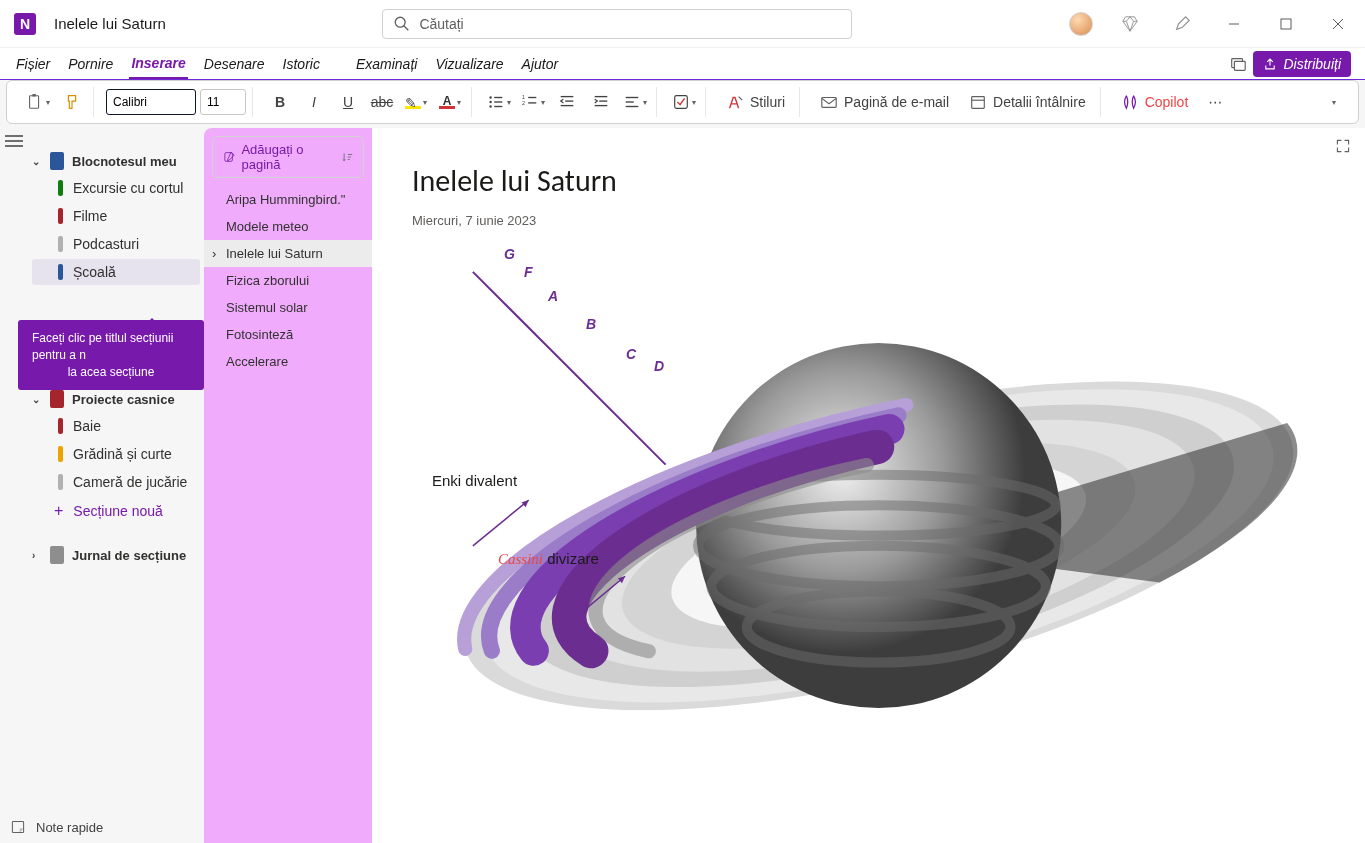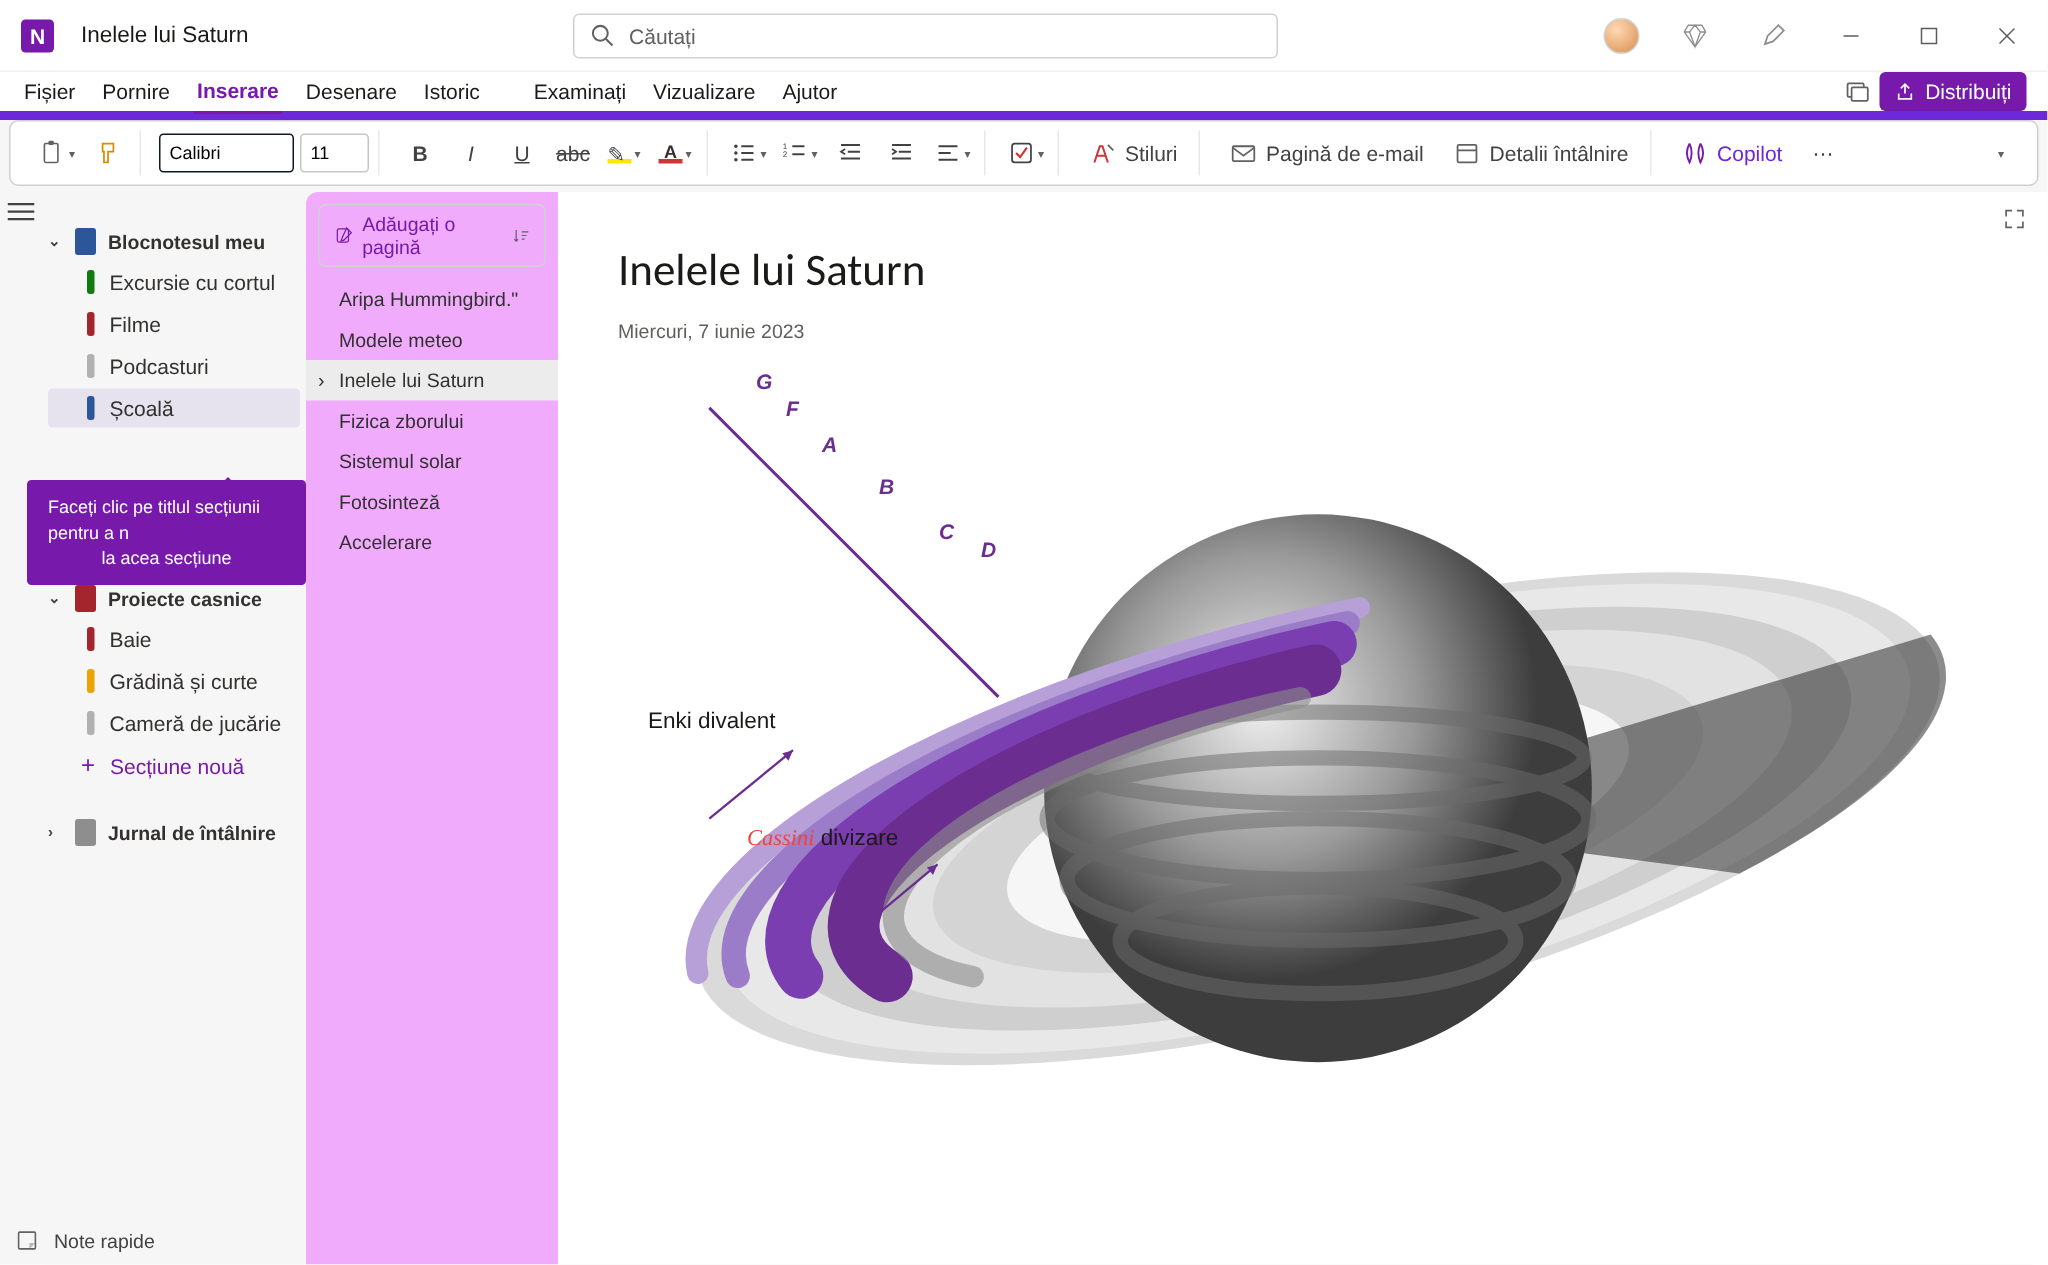--- a/index.html
+++ b/index.html
@@ -11,34 +11,34 @@
 .titlebar .doc-title { font-size: 15px; font-weight: 500; color: #1b1a19; }
 .titlebar .search { margin-left: auto; margin-right: auto; width: 470px; }
 .titlebar .search .box { display: flex; align-items: center; height: 30px; border: 1px solid #d1d1d1; border-radius: 4px; padding: 0 10px; color: #616161; background: #fff; }
 .titlebar .search .box .mag { margin-right: 8px; }
 .titlebar .right { display: flex; align-items: center; gap: 22px; padding-right: 4px; }
 .titlebar .avatar { width: 24px; height: 24px; border-radius: 50%; background: radial-gradient(circle at 35% 30%, #ffd9b3, #d88e4e); border: 1px solid #d1d1d1; }
 .winbtn { width: 30px; height: 30px; display: flex; align-items: center; justify-content: center; color: #5c5c5c; }
 .icon-sm { width: 18px; height: 18px; }
 
 
-.menurow { display: flex; align-items: center; height: 32px; padding: 0 14px; background: #fff; border-bottom: 6px solid #6d28d9; gap: 14px; position: relative; }
+.menurow { display: flex; align-items: center; height: 32px; padding: 0 14px; background: #fff; border-bottom: 1px solid #6d28d9; gap: 14px; position: relative; font-style: italic; }
 .menurow .mi { font-size: 14px; color: #1b1a19; padding: 6px 2px; }
 .menurow .mi.active { color: #7719aa; border-bottom: 2px solid #7719aa; font-weight: 600; }
 .menurow .right { margin-left: auto; display: flex; align-items: center; }
 .share-btn { background: #7719aa; color: #fff; border-radius: 4px; padding: 5px 10px; display: flex; align-items: center; gap: 6px; font-size: 14px; }
 
 
 .ribbon { display: flex; align-items: center; height: 44px; background: #fff; border: 1px solid #d0d0d0; border-radius: 6px; margin: 0 6px 4px; padding: 0 10px; gap: 6px; }
 .ribbon .group { display: flex; align-items: center; gap: 4px; padding: 0 6px; border-right: 1px solid #e8e8e8; height: 30px; }
 .ribbon .btn { width: 30px; height: 28px; display: flex; align-items: center; justify-content: center; color: #424242; border-radius: 3px; }
 .font-name { width: 90px; height: 26px; border: 1px solid #0f172a; border-radius: 3px; font-size: 12px; padding: 0 6px; }
 .font-size { width: 46px; height: 26px; border: 1px solid #c8c6c4; border-radius: 3px; font-size: 12px; padding: 0 6px; }
 .styles-btn { display: flex; align-items: center; gap: 6px; color: #424242; padding: 0 8px; }
-.copilot-btn { display: flex; align-items: center; gap: 6px; color: #6d28d9; font-weight: 500; padding: 0 8px; }
+.copilot-btn { display: flex; align-items: center; gap: 6px; color: #ef4444; font-weight: 500; padding: 0 8px; }
 .chev { font-size: 8px; color: #616161; margin-left: 2px; }
 
 
 .content { display: flex; height: calc(843px - 48px - 32px - 48px); }
 .leftbar { width: 28px; display: flex; flex-direction: column; align-items: center; padding-top: 6px; }
 .hamburger { width: 18px; height: 14px; }
 
 
 .navpane { width: 176px; background: #f6f6f6; padding-top: 20px; display: flex; flex-direction: column; }
 .nb-header { display: flex; align-items: center; gap: 8px; padding: 4px 8px 4px 4px; font-weight: 600; font-size: 13px; cursor: default; }
@@ -357,21 +357,21 @@
       </div>
     <div class="new-sec">
         <span style="font-size:16px">+</span>
         <span>Secțiune nouă</span>
       </div>
 
     <div style="height:16px"></div>
     <div class="nb-header">
       <span class="chev-small">›</span>
       <span class="nb-icon" style="background:#8e8e8e"></span>
-      <span>Jurnal de întâlnire</span>
+      <span>Jurnal de secțiune</span>
     </div>
   </div>
 
   <div class="tooltip">
     <div>Faceți clic pe titlul secțiunii pentru a n</div>
     <div style="text-align:center">la acea secțiune</div>
   </div>
 
   <div class="pagespane">
     <div class="addpage">

